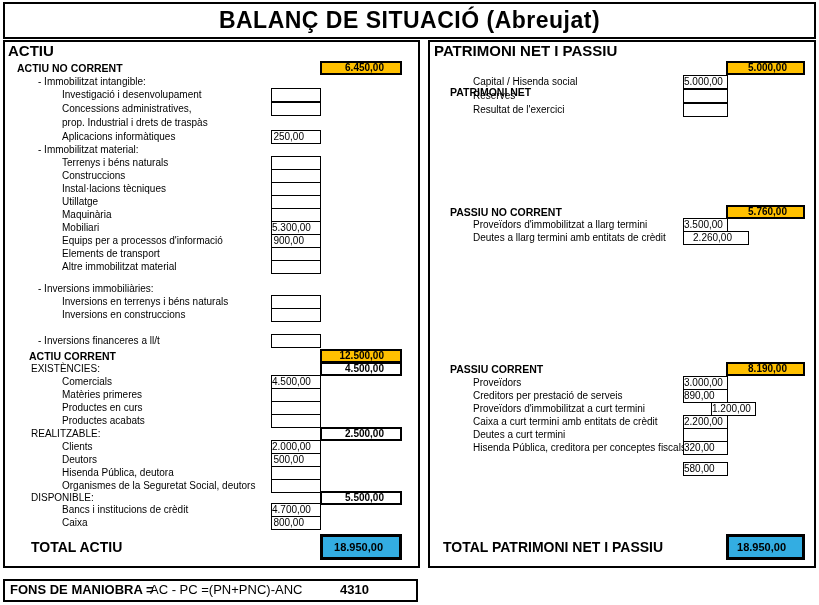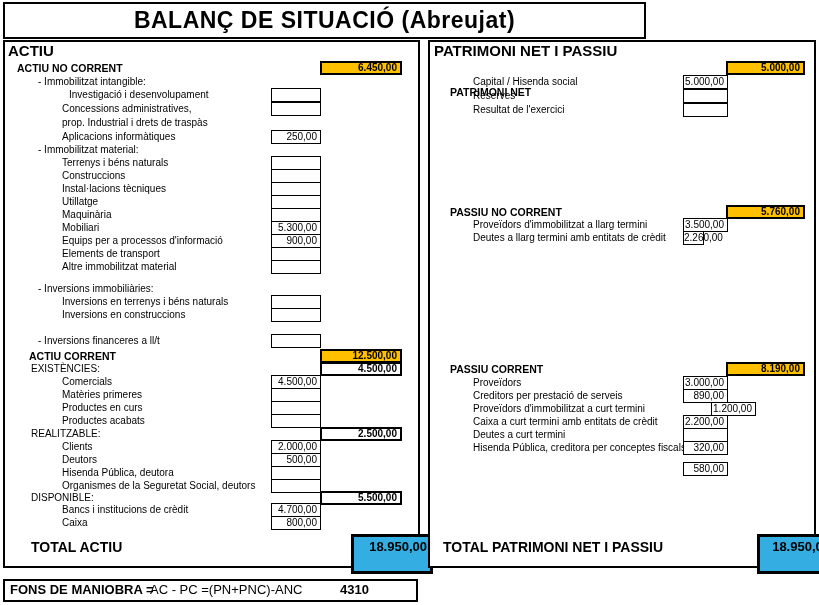--- a/index.html
+++ b/index.html
@@ -11,21 +11,21 @@
     overflow: hidden;
     position: relative;
   }
   .frame {
     position: absolute;
     border: 2px solid #000;
     background: #fff;
     box-sizing: border-box;
   }
   #title-box {
-    left: 3px; top: 2px; width: 643px; height: 37px;
+    left: 3px; top: 2px; width: 813px; height: 37px;
     text-align: center;
     font-size: 23px; font-weight: bold;
     line-height: 33px;
     letter-spacing: 0.5px;
   }
   #left-panel  { left: 3px;   top: 40px; width: 417px; height: 528px; }
   #right-panel { left: 428px; top: 40px; width: 388px; height: 528px; }
   #footer-bar  {
     left: 3px; top: 579px; width: 415px; height: 23px;
     font-size: 13px; line-height: 18px;
@@ -48,55 +48,54 @@
 
   .cell {
     position: absolute;
     box-sizing: border-box;
     height: 14px;
     border: 1px solid #000;
     background: #fff;
     font-size: 10px;
     line-height: 12px;
     text-align: right;
-    padding-right: 3px;
+    padding-right: 16px;
     white-space: nowrap;
   }
   .cell-subtotal {
     border-width: 2px;
     font-weight: bold;
     line-height: 10px;
   }
   .cell-orange {
     border-width: 2px;
     font-weight: bold;
     line-height: 10px;
     background: var(--accent-orange, #FFC000);
   }
   .cell-blue {
-    height: 40px;
+    height: 26px;
     border-width: 3px;
     font-weight: bold;
-    font-size: 13px;
+    font-size: 11px;
     line-height: 20px;
     background: var(--accent-blue, #33ADE2);
-    margin-left: 31px;
   }
 </style>
 </head>
 <body style="--accent-orange: #FFC000; --accent-blue: #33ADE2;">
 
 <div id="title-box" class="frame">BALANÇ DE SITUACIÓ (Abreujat)</div>
 
 <div id="left-panel" class="frame">
     <div class="row-label kind-heading" style="left: 3px; top: 1px;">ACTIU</div>
     <div class="row-label kind-section" style="left: 12px; top: 20px;">ACTIU NO CORRENT</div>
     <div class="cell cell-orange" style="left: 315px; top: 19px; width: 82px;">6.450,00</div>
     <div class="row-label kind-group" style="left: 33px; top: 34px;">- Immobilitzat intangible:</div>
-    <div class="row-label kind-item" style="left: 57px; top: 47px; margin-left: 7px;">Investigació i desenvolupament</div>
+    <div class="row-label kind-item" style="left: 57px; top: 47px;">Investigació i desenvolupament</div>
     <div class="cell cell-plain" style="left: 266px; top: 46px; width: 50px;"></div>
     <div class="row-label kind-item" style="left: 57px; top: 61px;">Concessions administratives,</div>
     <div class="cell cell-plain" style="left: 266px; top: 60px; width: 50px;"></div>
     <div class="row-label kind-item" style="left: 57px; top: 75px;">prop. Industrial i drets de traspàs</div>
     <div class="row-label kind-item" style="left: 57px; top: 89px;">Aplicacions informàtiques</div>
     <div class="cell cell-plain" style="left: 266px; top: 88px; width: 50px;">250,00</div>
     <div class="row-label kind-group" style="left: 33px; top: 102px;">- Immobilitzat material:</div>
     <div class="row-label kind-item" style="left: 57px; top: 115px;">Terrenys i béns naturals</div>
     <div class="cell cell-plain" style="left: 266px; top: 114px; width: 50px;"></div>
     <div class="row-label kind-item" style="left: 57px; top: 128px;">Construccions</div>
@@ -162,21 +161,21 @@
     <div class="cell cell-plain" style="left: 253px; top: 33px; width: 45px;">5.000,00</div>
     <div class="row-label kind-item" style="left: 43px; top: 48px;">Reserves</div>
     <div class="cell cell-plain" style="left: 253px; top: 47px; width: 45px;"></div>
     <div class="row-label kind-item" style="left: 43px; top: 62px;">Resultat de l'exercici</div>
     <div class="cell cell-plain" style="left: 253px; top: 61px; width: 45px;"></div>
     <div class="row-label kind-section" style="left: 20px; top: 164px;">PASSIU NO CORRENT</div>
     <div class="cell cell-orange" style="left: 296px; top: 163px; width: 79px;">5.760,00</div>
     <div class="row-label kind-item" style="left: 43px; top: 177px;">Proveïdors d'immobilitzat a llarg termini</div>
     <div class="cell cell-plain" style="left: 253px; top: 176px; width: 45px;">3.500,00</div>
     <div class="row-label kind-item" style="left: 43px; top: 190px;">Deutes a llarg termini amb entitats de crèdit</div>
-    <div class="cell cell-plain" style="left: 253px; top: 189px; width: 21px;">2.260,00</div>
+    <div class="cell cell-plain" style="left: 253px; top: 189px; width: 66px;">2.260,00</div>
     <div class="row-label kind-section" style="left: 20px; top: 321px;">PASSIU CORRENT</div>
     <div class="cell cell-orange" style="left: 296px; top: 320px; width: 79px;">8.190,00</div>
     <div class="row-label kind-item" style="left: 43px; top: 335px;">Proveïdors</div>
     <div class="cell cell-plain" style="left: 253px; top: 334px; width: 45px;">3.000,00</div>
     <div class="row-label kind-item" style="left: 43px; top: 348px;">Creditors per prestació de serveis</div>
     <div class="cell cell-plain" style="left: 253px; top: 347px; width: 45px;">890,00</div>
     <div class="row-label kind-item" style="left: 43px; top: 361px;">Proveïdors d'immobilitzat a curt termini</div>
     <div class="cell cell-plain" style="left: 253px; top: 360px; width: 45px; margin-left: 28px;">1.200,00</div>
     <div class="row-label kind-item" style="left: 43px; top: 374px;">Caixa a curt termini amb entitats de crèdit</div>
     <div class="cell cell-plain" style="left: 253px; top: 373px; width: 45px;">2.200,00</div>

